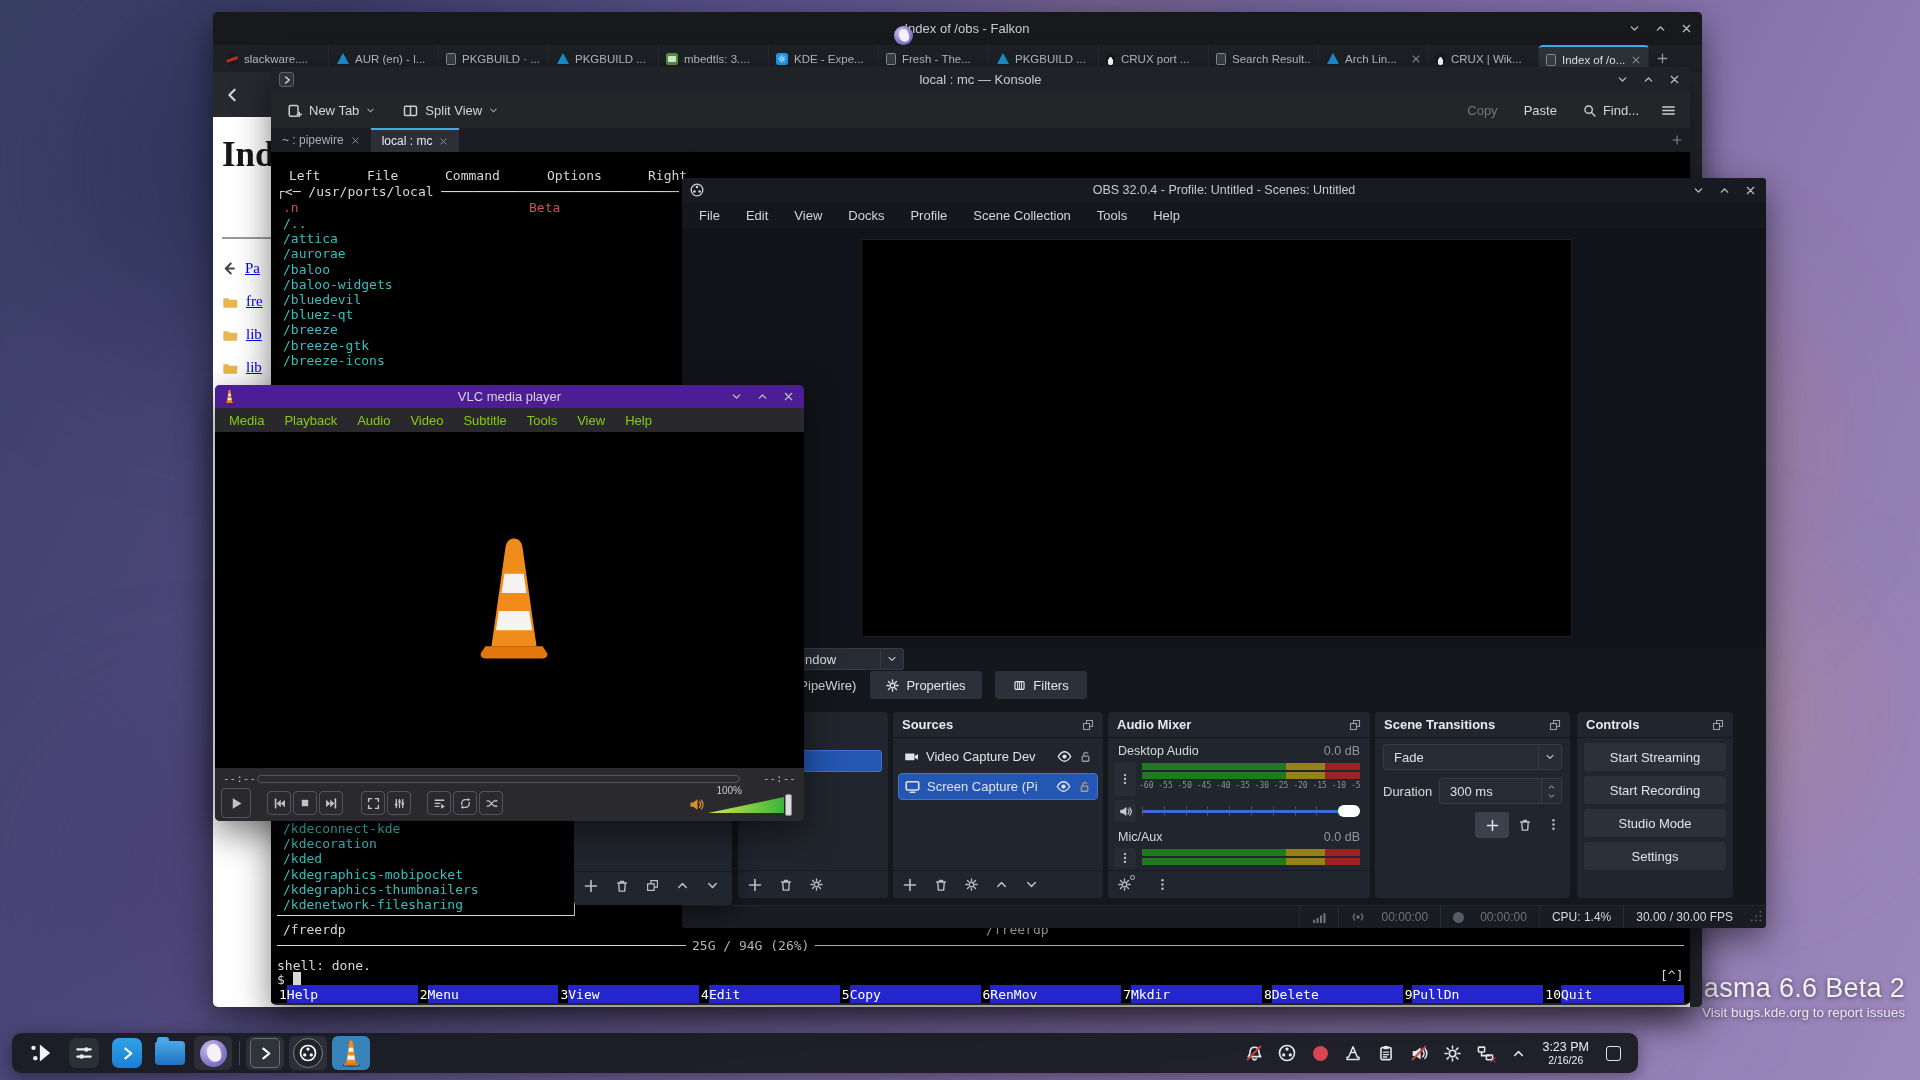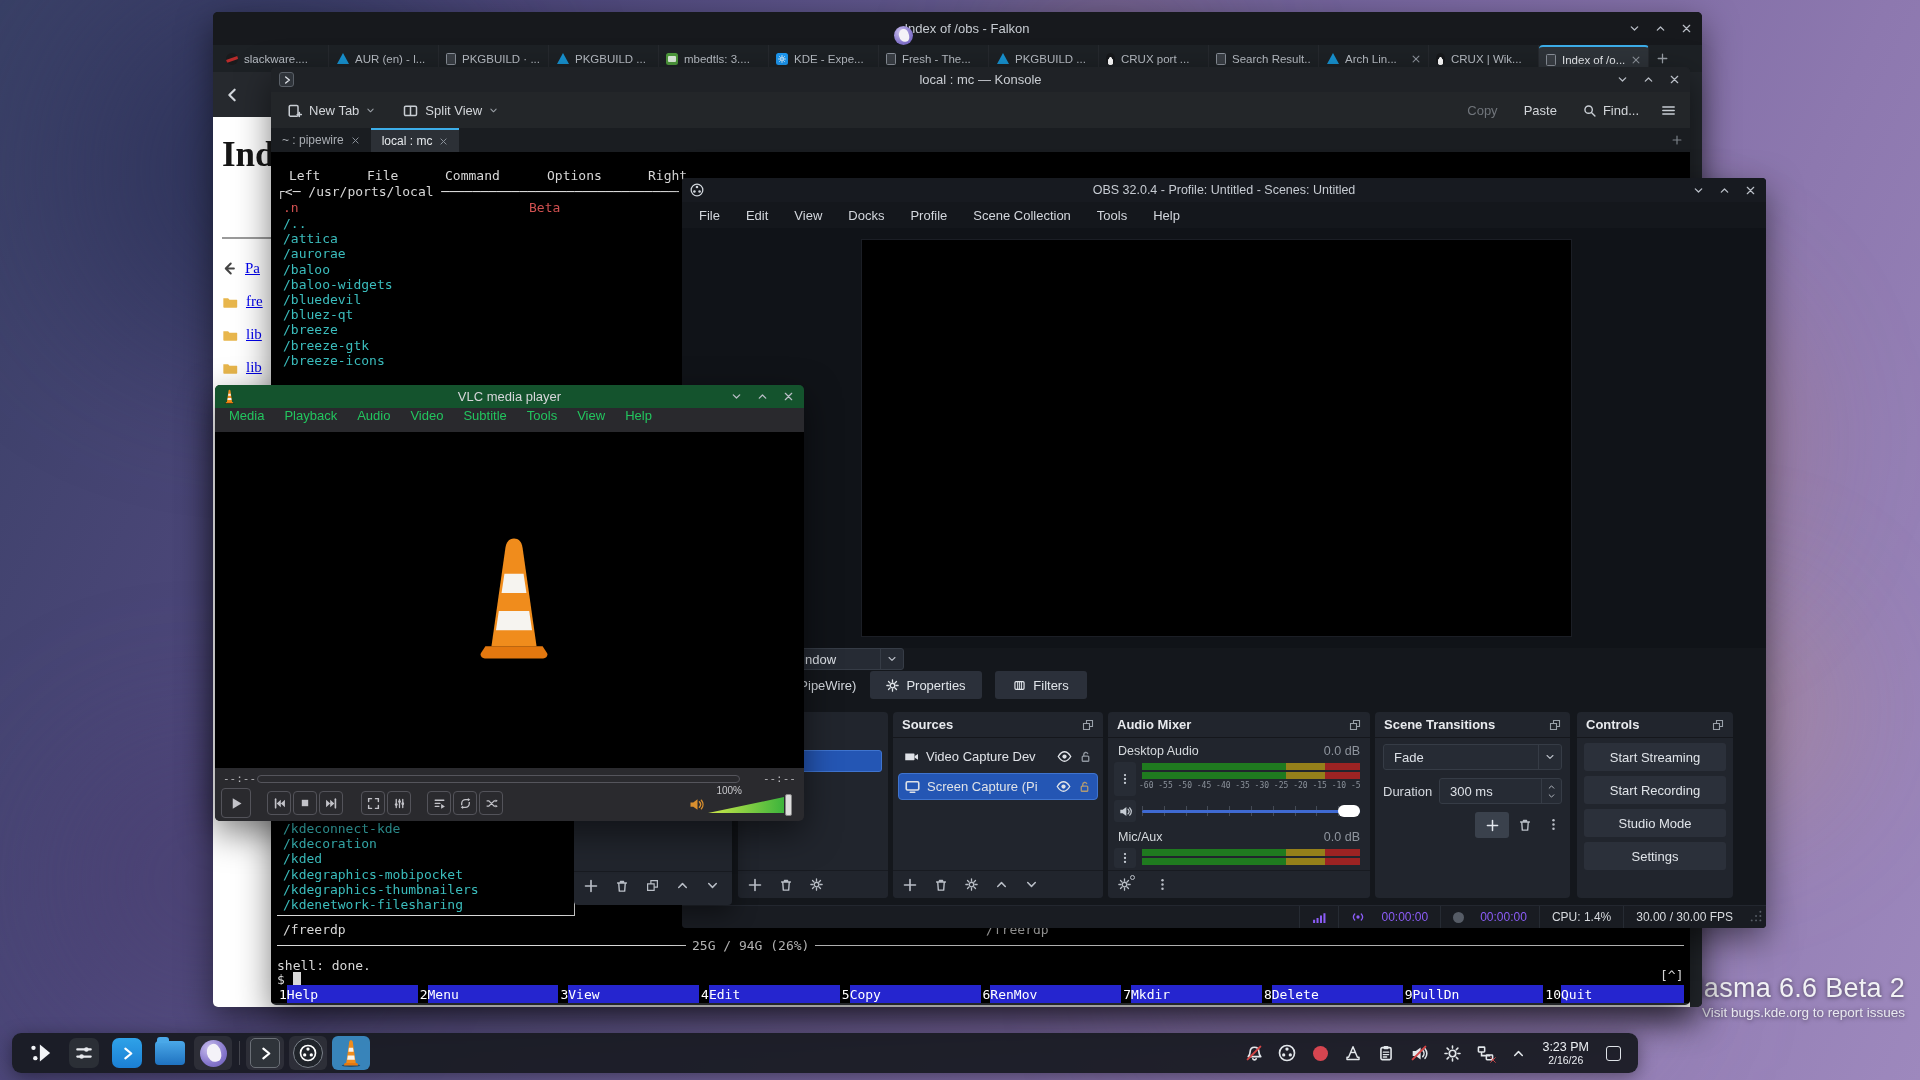--- a/index.html
+++ b/index.html
@@ -82,26 +82,26 @@
   .mix-name { position:absolute; font-size:12.5px; color:#d6dade; }
   .mix-db { position:absolute; right:10px; font-size:12.5px; color:#8f959e; }
   .mix-kebab { position:absolute; left:6px; width:22px; background:#272c35; border-radius:3px; display:flex; align-items:center; justify-content:center; color:#c6ccd4; }
   .meterbar { height:7px; background:linear-gradient(90deg,#1f7a1f 0 66%,#95801a 66% 84%,#9c2323 84% 100%); margin-bottom:2px; }
   .ticks { position:absolute; font-family:"DejaVu Sans Mono",monospace; font-size:8px; color:#8b929b; white-space:pre; }
   .ctrl-btn { position:absolute; left:7px; right:7px; height:28px; }
   .combo { position:absolute; background:#262b34; border:1px solid #363c46; border-radius:3px; display:flex; align-items:center; color:#dde1e7; font-size:13px; }
   .combo .arr { margin-left:auto; width:23px; align-self:stretch; border-left:1px solid #363c46; display:flex; align-items:center; justify-content:center; color:#b9bec6; }
   .o-status { position:absolute; left:0; right:0; bottom:0; height:23px; background:#191c22; border-top:1px solid #23272f; display:flex; justify-content:flex-end; align-items:center; font-size:12px; }
   .scell { border-left:1px solid #262b33; padding:0 12px; height:100%; display:flex; align-items:center; gap:7px; }
-  .dim { color:#8b5cf6;gap:16px; } .brt { color:#d7dade; }
+  .dim { color:#737373;gap:16px; } .brt { color:#d7dade; }
 
   
   .vlc { left:215px; top:385px; width:589px; height:436px; background:#1e1e22; }
-  .v-title { height:23px; background:#14532d; color:#d6d6da;justify-content:center; }
-  .v-menu { position:absolute; top:23px; left:0; right:0; height:24px; background:#29292d; display:flex; padding-left:4px; color:#22c55e; font-size:13px; }
+  .v-title { height:23px; background:#4c1d95; color:#d6d6da;justify-content:center; }
+  .v-menu { position:absolute; top:23px; left:0; right:0; height:24px; background:#29292d; display:flex; align-items:center; padding-left:4px; color:#84cc16; font-size:13px; }
   .v-menu span { padding:0 10px; }
   .v-video { position:absolute; top:47px; left:0; right:0; height:336px; background:#000; }
   .v-ctrl { position:absolute; left:0; right:0; bottom:0; height:53px; background:#2a2a2e; }
   .v-time { position:absolute; top:4px; font-size:11px; color:#b6b6ba; font-family:"DejaVu Sans Mono",monospace; }
   .v-groove { position:absolute; left:42px; right:64px; top:7px; height:8px; border:1px solid #55555c; border-radius:5px; }
   .vbtn { position:absolute; border:1px solid #53535a; border-radius:4px; display:flex; align-items:center; justify-content:center; color:#c2c2c8; }
 
   
   .taskbar { position:absolute; left:12px; top:1033px; width:1626px; height:40px; background:rgba(24,27,34,.94); border-radius:9px; display:flex; align-items:center; padding:0 10px; box-shadow:0 4px 18px rgba(0,0,0,.4); }
   .tk { width:38px; height:34px; display:flex; align-items:center; justify-content:center; border-radius:6px; margin-right:5px; flex:none; }

